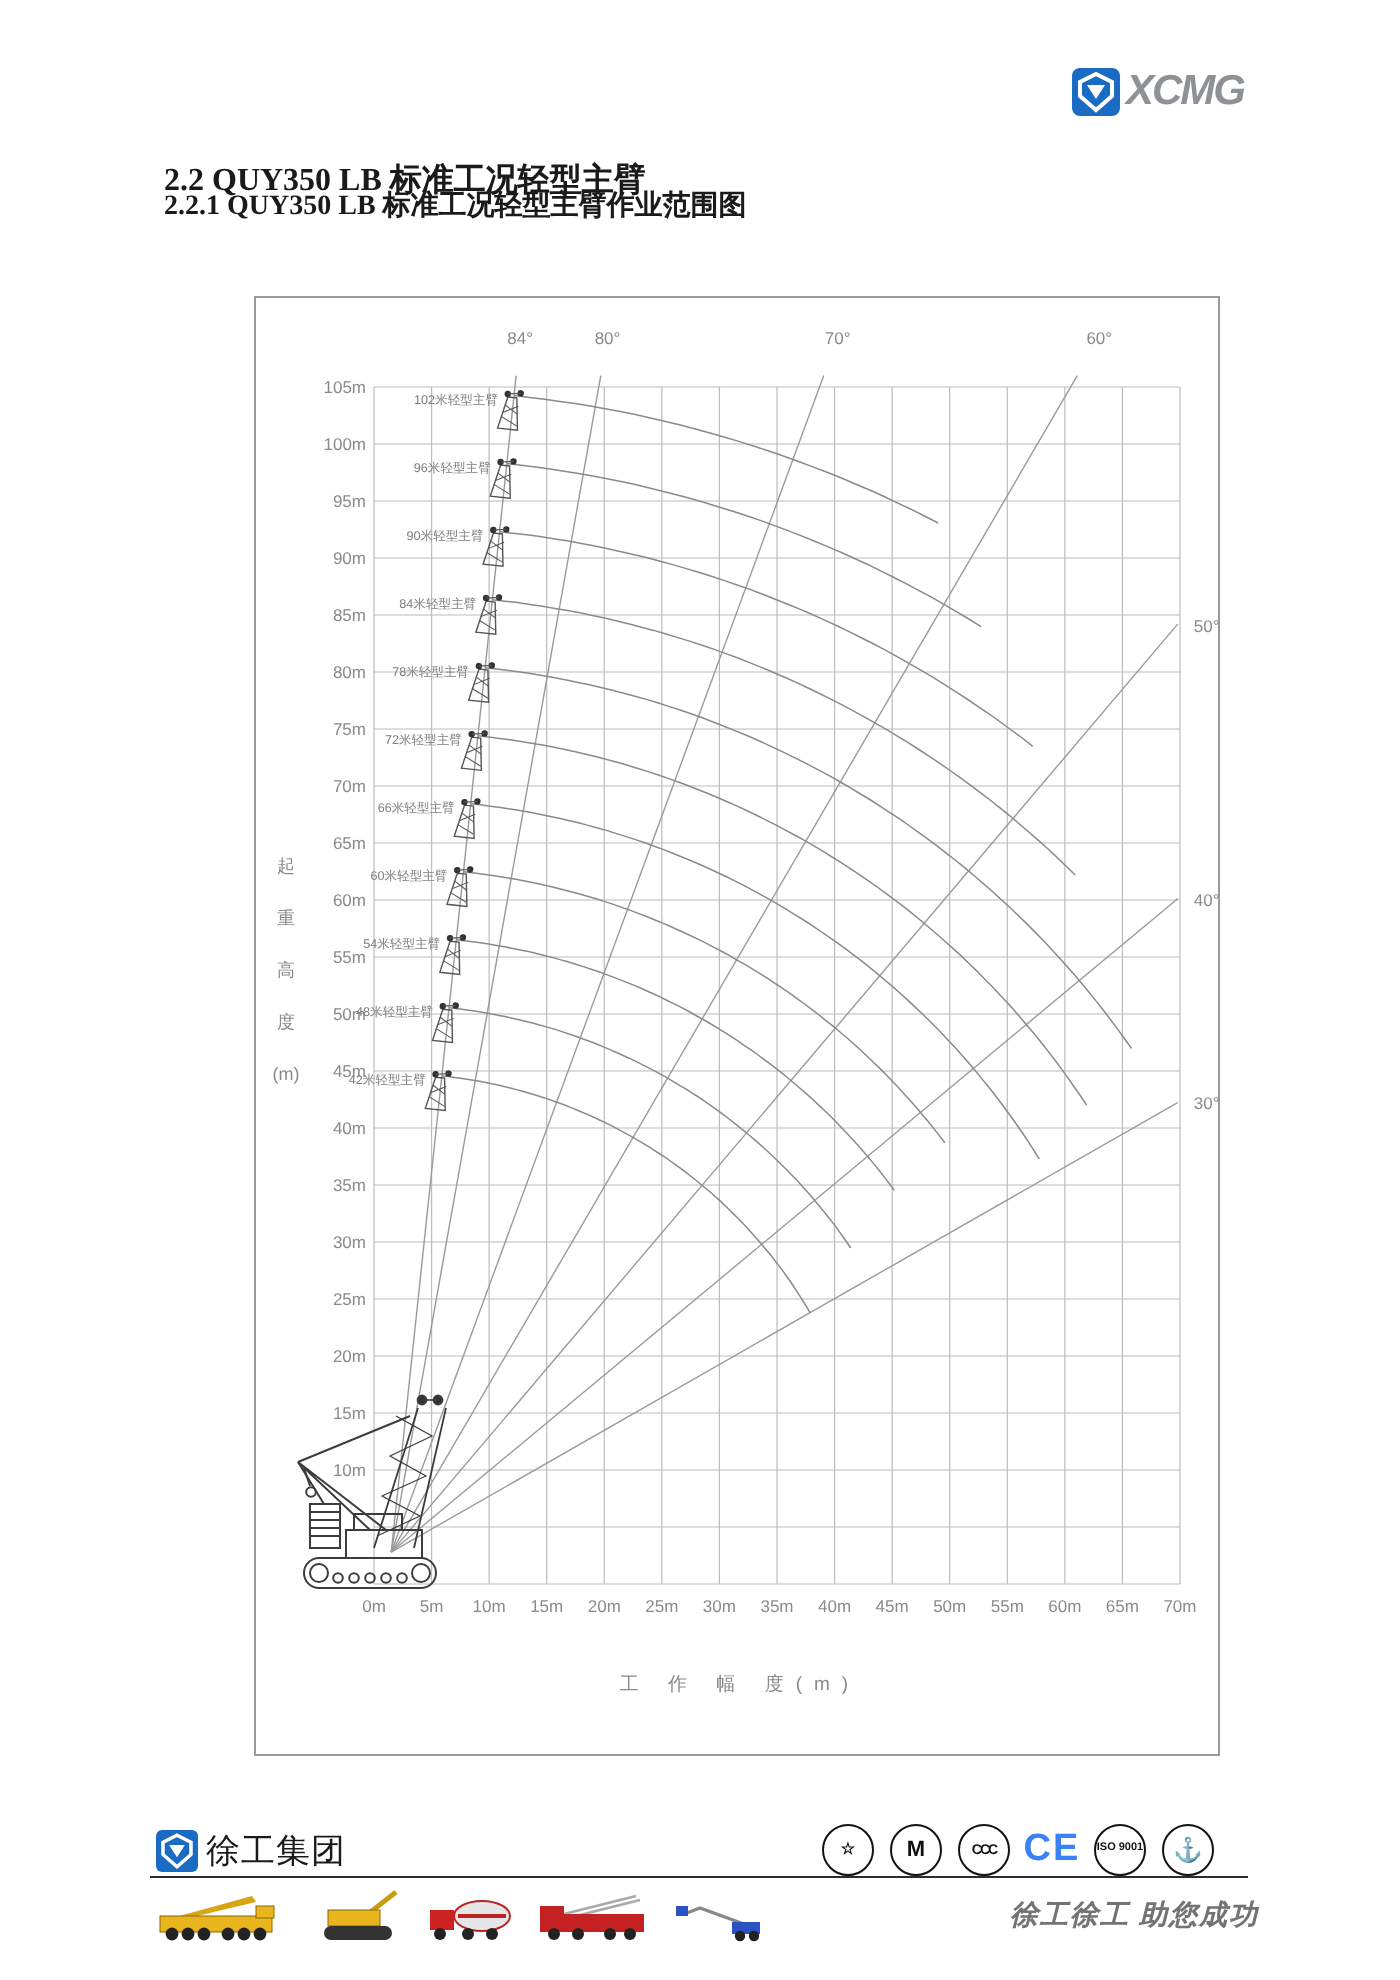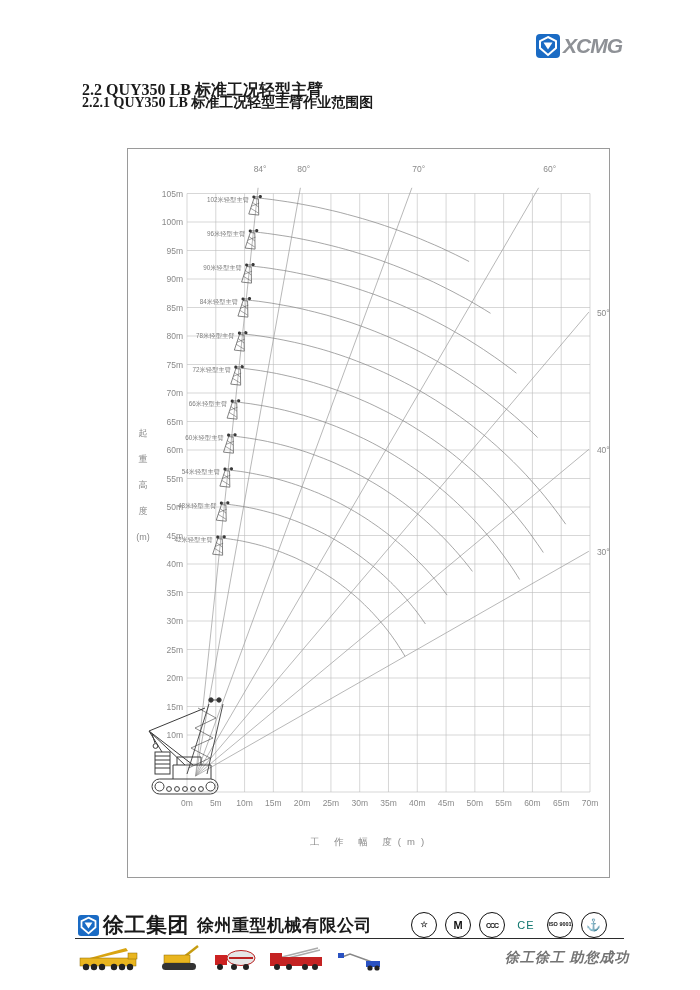--- a/index.html
+++ b/index.html
@@ -15,28 +15,28 @@
   #subsection-title{left:82px;top:94px;font-family:"Liberation Serif",serif;font-weight:bold;font-size:14px;}
 
   
   #chart-box{left:127px;top:148px;width:483px;height:730px;}
 
   
   #footer-rule{left:75px;top:938px;width:549px;height:0;border-top:1.6px solid #2b2b2b;}
   #company{left:78px;top:913px;display:flex;align-items:center;height:24px;}
   #company .mark{width:21px;height:21px;background:#1a6bc4;border-radius:3px;position:relative;margin-right:4px;}
   #company .mark svg{position:absolute;left:0;top:0;}
-  #company .grp{font-weight:bold;font-size:21px;letter-spacing:0.5px;}
+  #company .grp{font-weight:normal;font-size:17px;letter-spacing:0.5px;}
   #company .nm{font-weight:bold;font-size:17px;margin-left:8px;letter-spacing:0.5px;}
   #badges{left:410px;top:911px;display:flex;align-items:center;gap:6px;height:28px;}
   .badge{width:28px;height:28px;display:flex;align-items:center;justify-content:center;}
   .badge .circ{width:24px;height:24px;border:1.8px solid #111;border-radius:50%;
        display:flex;align-items:center;justify-content:center;font-weight:bold;color:#111;
        font-size:8px;line-height:1;text-align:center;font-family:"Liberation Sans",sans-serif;}
-  .badge.no-circ{font-size:11px;font-weight:normal;color:#0f766e;letter-spacing:1px;}
+  .badge.no-circ{font-size:19px;font-weight:bold;color:#3b82f6;letter-spacing:1px;}
   .badge .tiny{font-size:5.5px;}
   #products{left:78px;top:944px;display:flex;gap:10px;align-items:flex-end;}
   #slogan{left:505px;top:949px;font-family:"Liberation Serif",serif;font-style:italic;
        font-weight:bold;font-size:14px;color:#737373;letter-spacing:1px;}
 </style>
 </head>
 <body>
 
 <div class="abs" id="xcmg-logo">
   <svg width="24" height="24" viewBox="0 0 24 24">
@@ -279,21 +279,20 @@
 </div>
 
 <div class="abs" id="company">
   <span class="mark">
     <svg width="21" height="21" viewBox="0 0 24 24">
       <path d="M12 3 L20 7 L20 14 L12 21 L4 14 L4 7 Z" fill="none" stroke="#ffffff" stroke-width="2"></path>
       <path d="M7.5 8.5 L16.5 8.5 L12 15.5 Z" fill="#ffffff"></path>
     </svg>
   </span>
   <span class="grp">徐工集团</span>
-  <span class="nm">徐州重型机械有限公司</span>
 </div>
 
 <div class="abs" id="badges">
   <span class="badge">
     <span class="circ">☆</span>
     </span>
   <span class="badge">
     <span class="circ" style="font-size:11px;">M</span>
     </span>
   <span class="badge">

